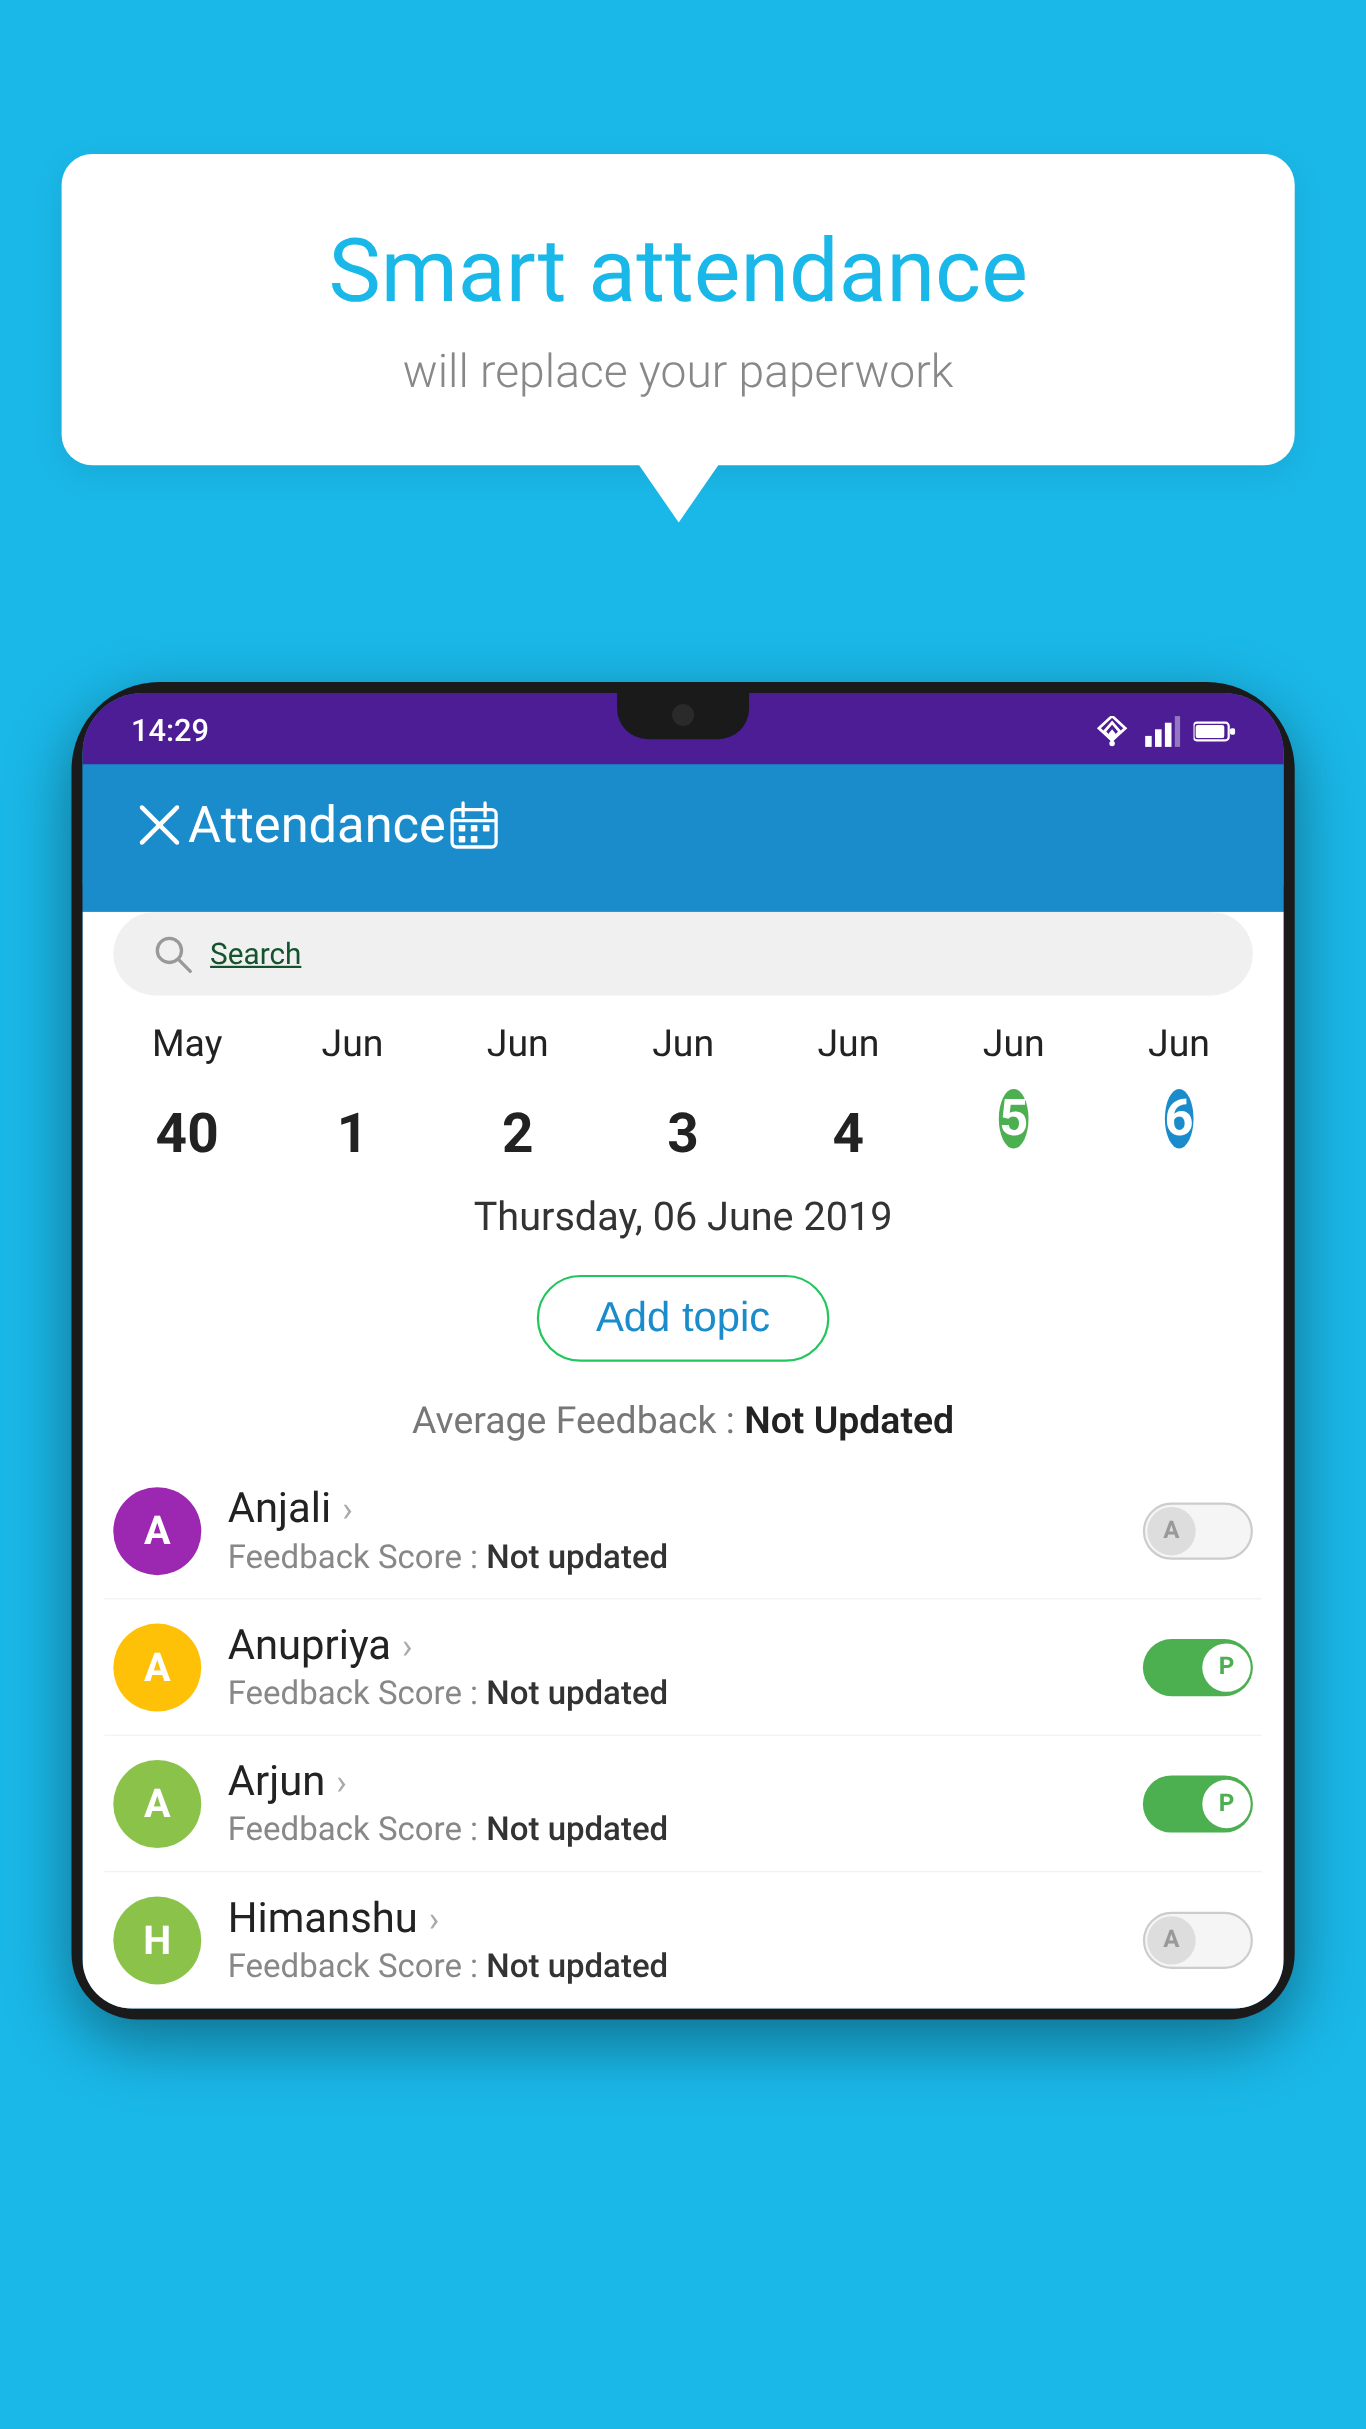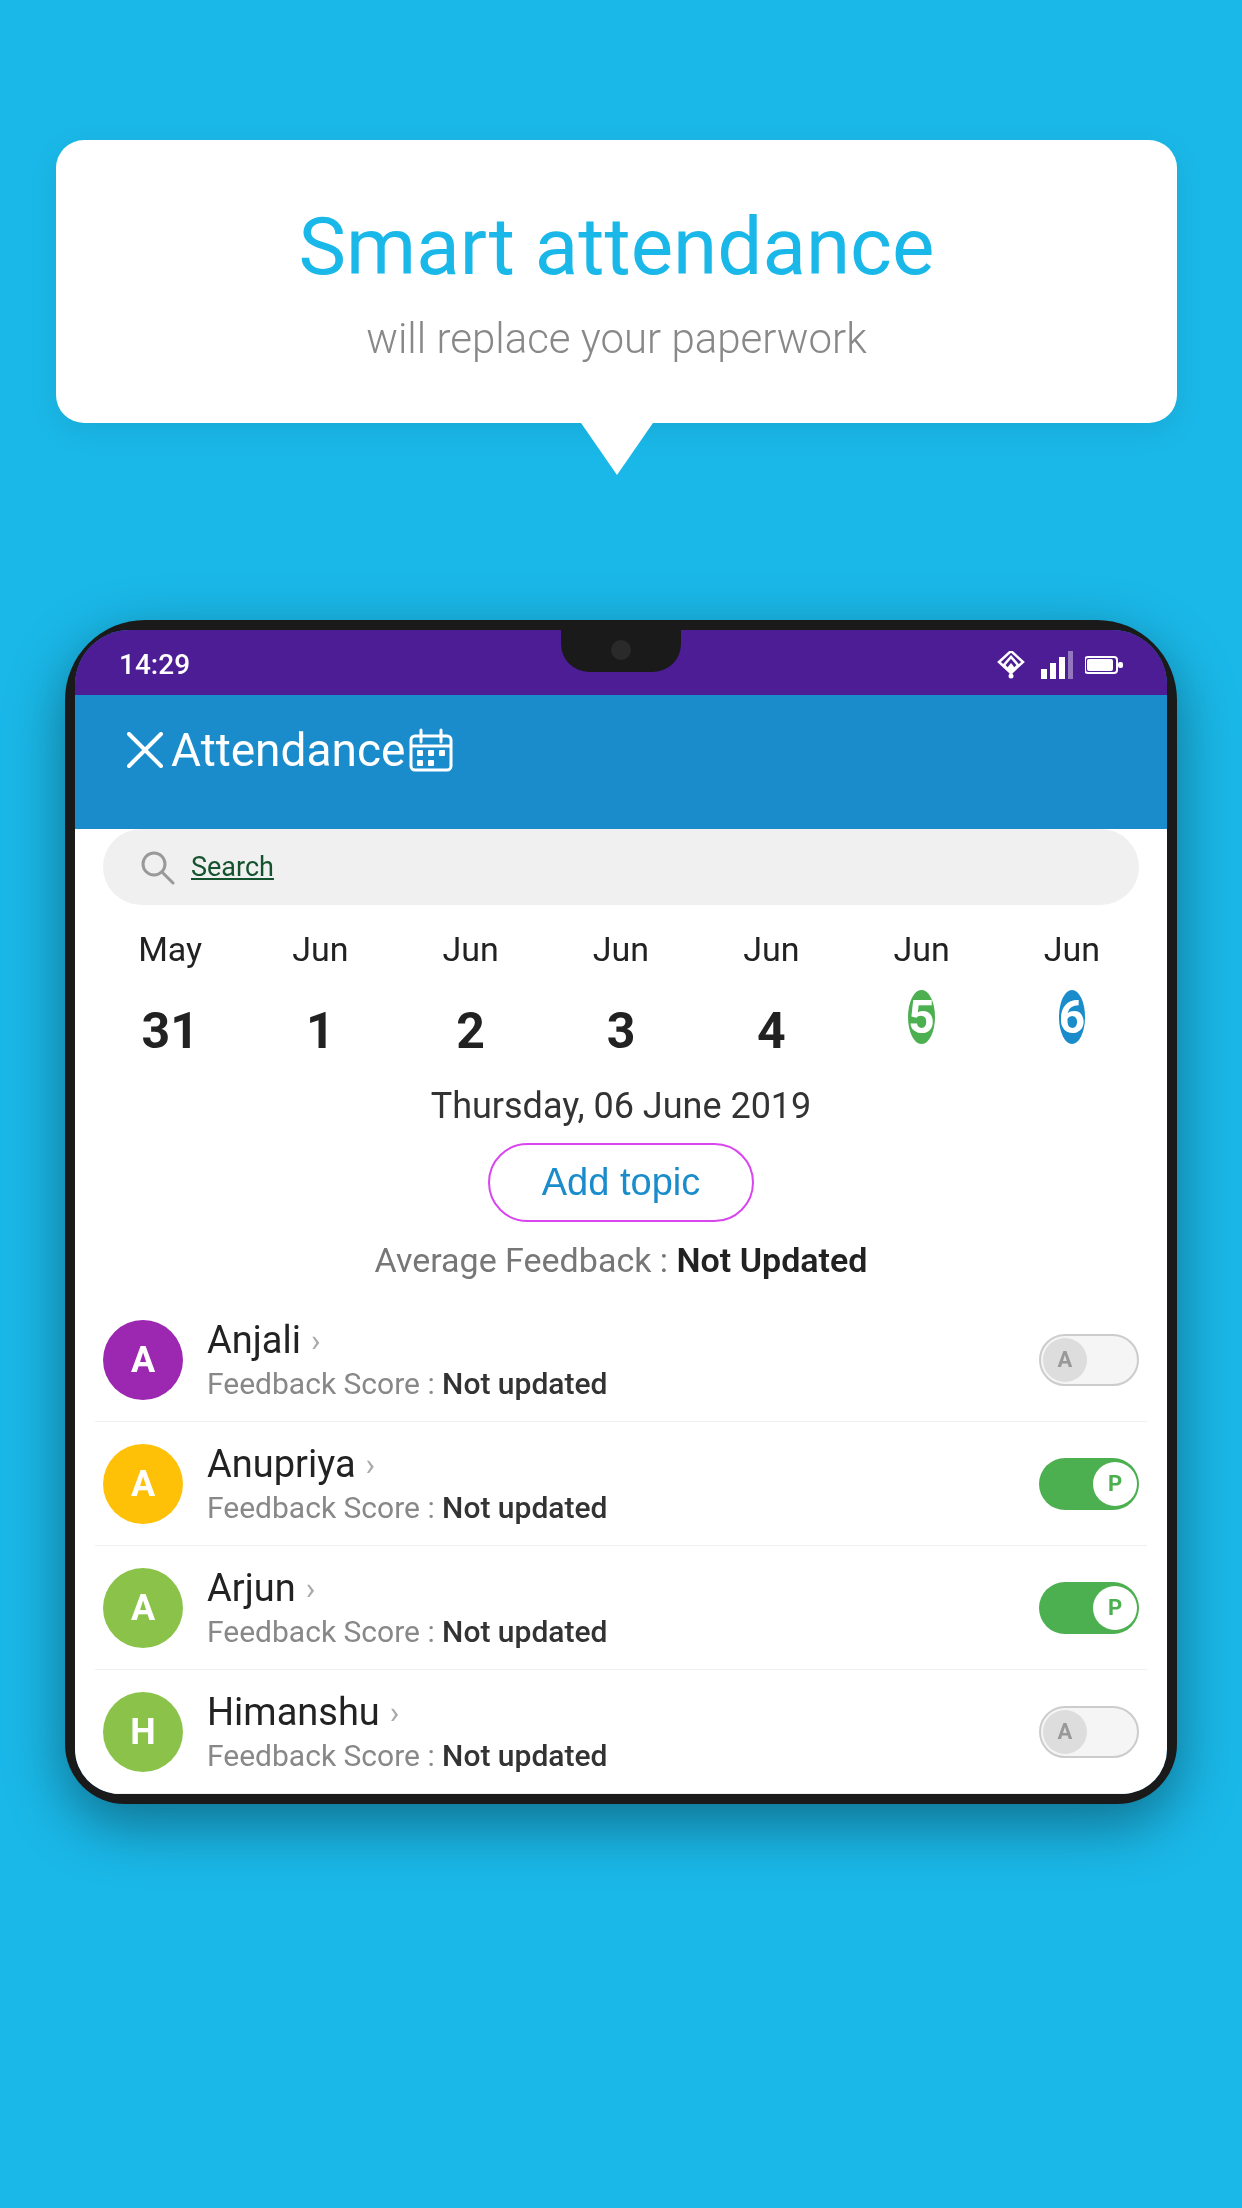--- a/index.html
+++ b/index.html
@@ -222,22 +222,22 @@
       text-align: center;
       font-size: 36px;
       color: #333;
       padding: 24px 0 16px;
     }
 
     
     .add-topic-btn {
       display: block;
       width: fit-content;
-      margin: 0 auto;
-      border: 2px solid #d946ef;
+      margin: 16px auto;
+      border: 2px solid #22c55e;
       border-radius: 50px;
       padding: 16px 52px;
       color: #1a8ccc;
       font-size: 38px;
       background: transparent;
       cursor: pointer;
     }
 
     
     .avg-feedback {
@@ -453,21 +453,21 @@
           <div class="cal-cell"><span class="cal-month">May</span></div>
           <div class="cal-cell"><span class="cal-month">Jun</span></div>
           <div class="cal-cell"><span class="cal-month">Jun</span></div>
           <div class="cal-cell"><span class="cal-month">Jun</span></div>
           <div class="cal-cell"><span class="cal-month">Jun</span></div>
           <div class="cal-cell"><span class="cal-month">Jun</span></div>
           <div class="cal-cell"><span class="cal-month">Jun</span></div>
         </div>
 
         <div class="calendar-row calendar-date-row">
-          <div class="cal-cell"><span class="cal-date">31</span></div>
+          <div class="cal-cell"><span class="cal-date">40</span></div>
           <div class="cal-cell"><span class="cal-date">1</span></div>
           <div class="cal-cell"><span class="cal-date">2</span></div>
           <div class="cal-cell"><span class="cal-date">3</span></div>
           <div class="cal-cell"><span class="cal-date">4</span></div>
           <div class="cal-cell"><span class="cal-date today-green">5</span></div>
           <div class="cal-cell"><span class="cal-date selected-blue">6</span></div>
         </div>
 
         <div class="date-label">Thursday, 06 June 2019</div>
 

